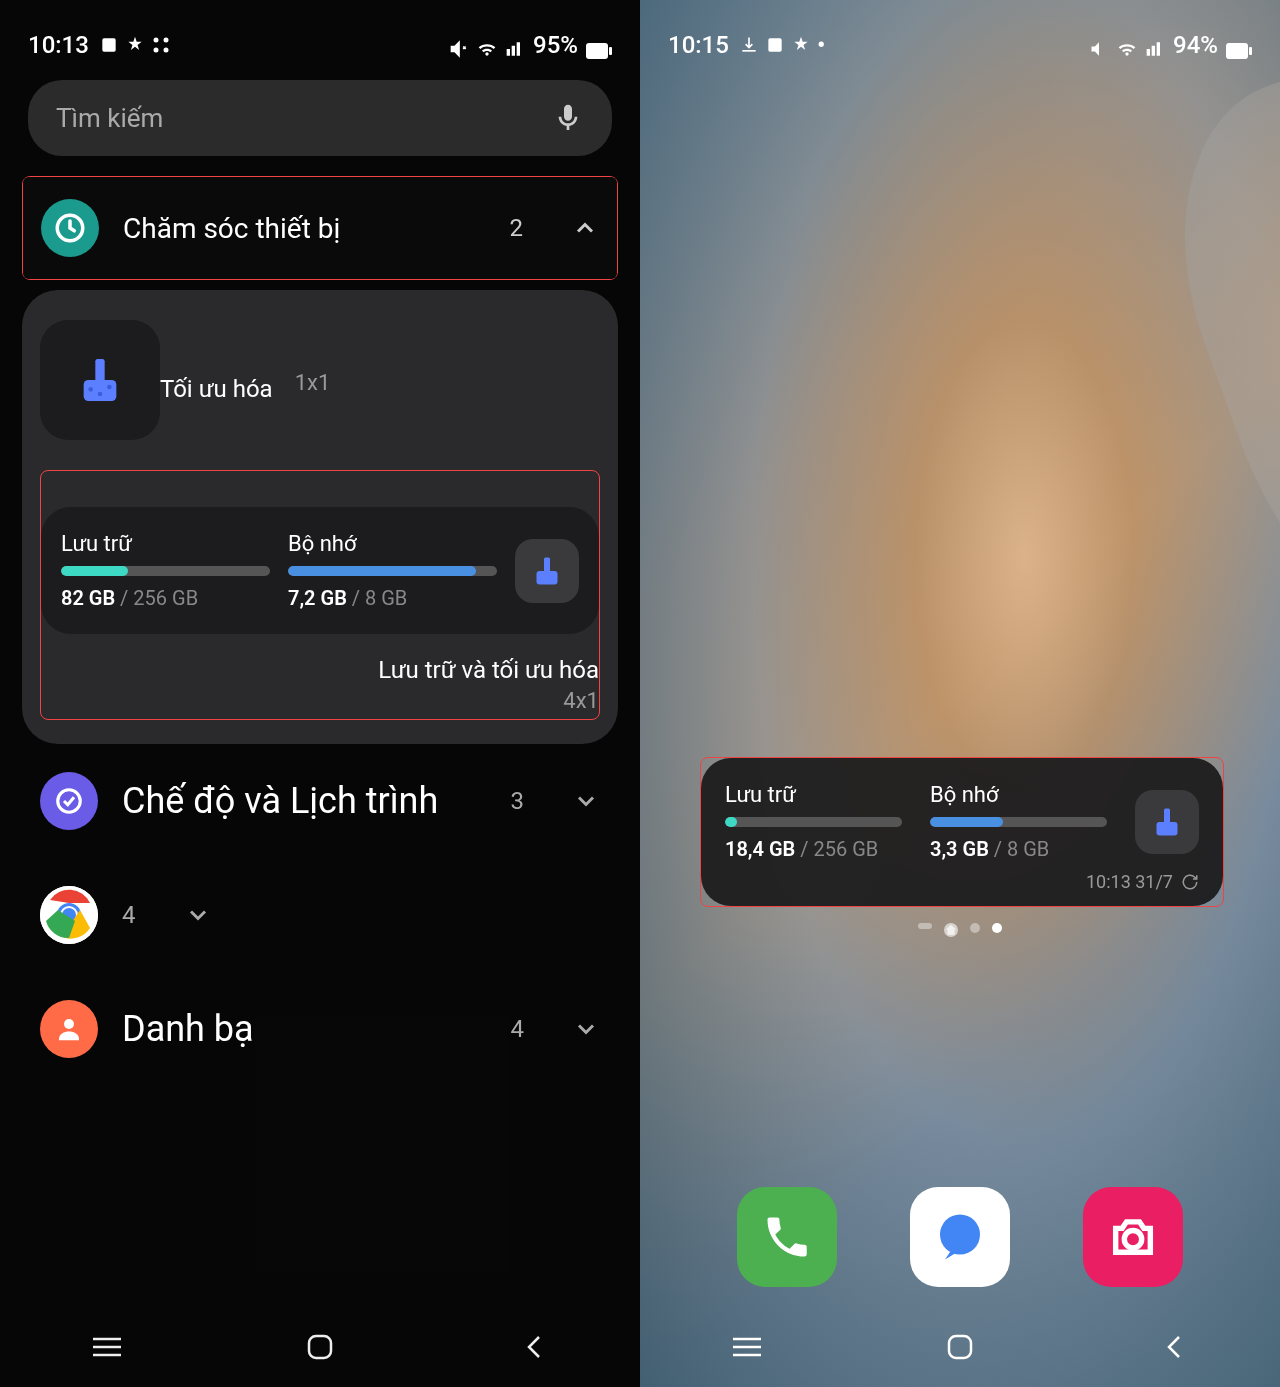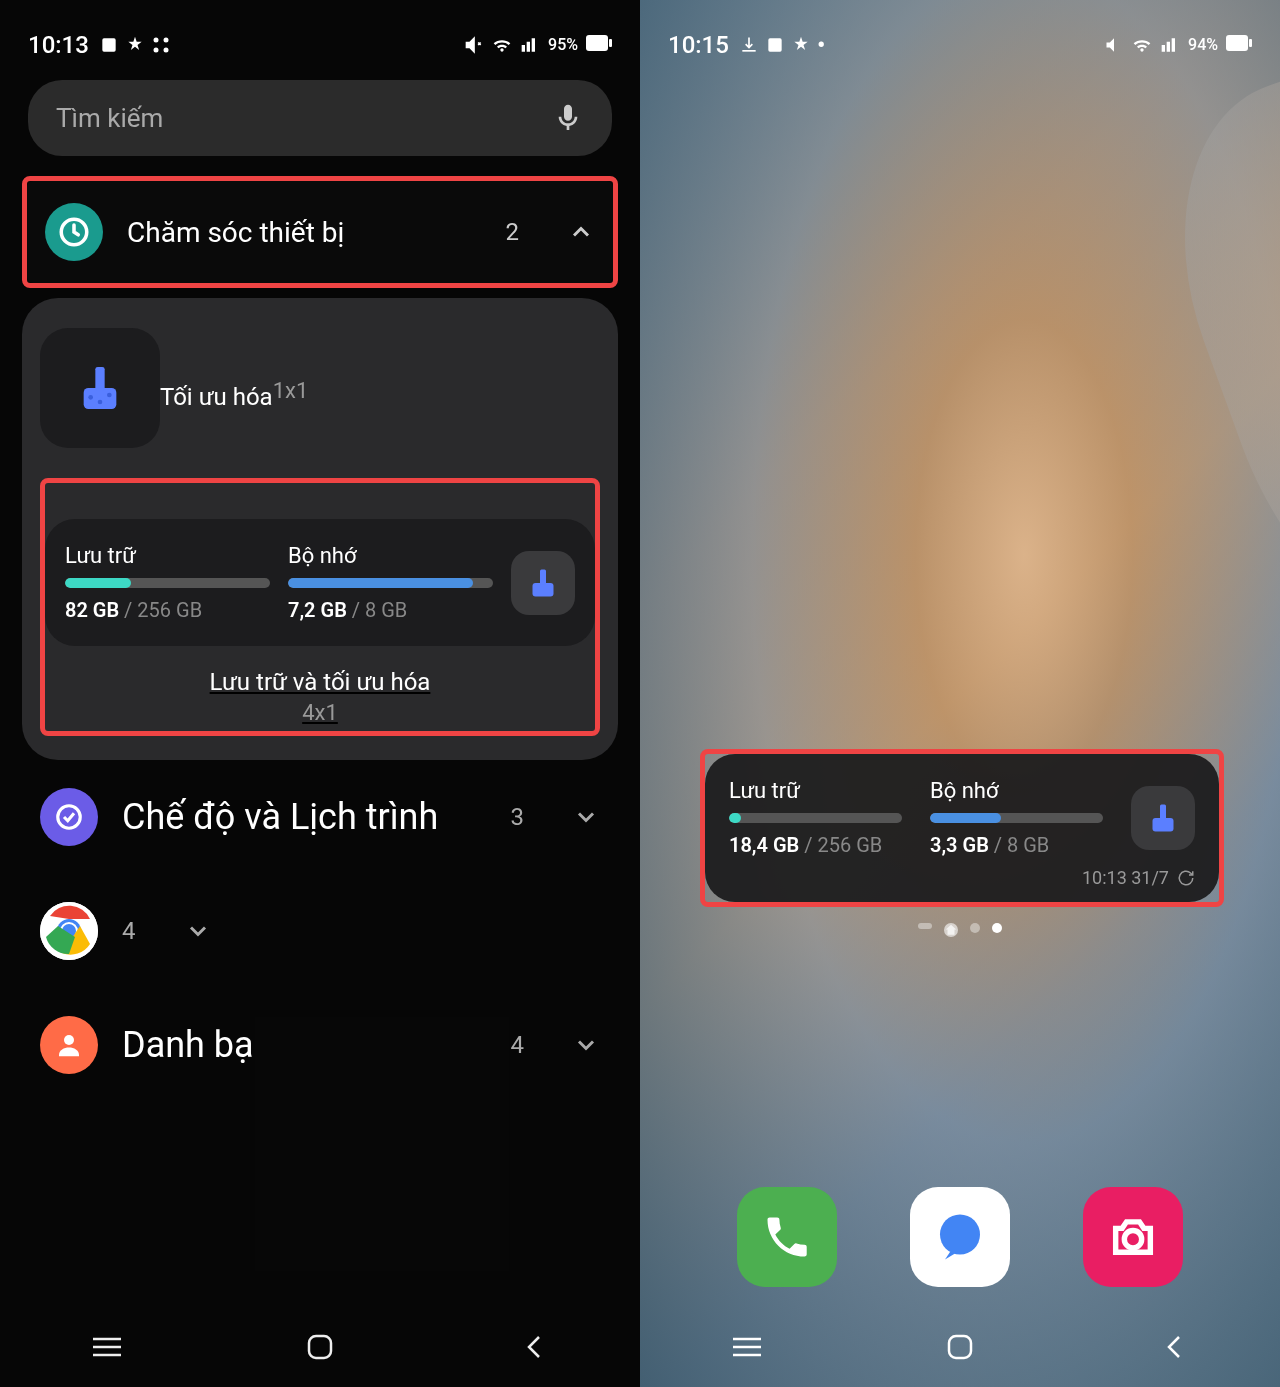--- a/index.html
+++ b/index.html
@@ -10,59 +10,59 @@
 .phone-right { background: linear-gradient(135deg, #5a7a8a 0%, #b89878 30%, #d4a574 50%, #7a8a9a 70%, #4a6a7a 100%); }
 
 .wallpaper { position: absolute; inset: 0; background: radial-gradient(ellipse at 60% 40%, rgba(220,180,140,0.9) 0%, rgba(180,140,100,0.7) 20%, rgba(120,140,160,0.6) 50%, rgba(60,90,110,0.9) 100%); }
 .wallpaper::before { content: ''; position: absolute; top: 50px; left: 580px; width: 400px; height: 600px; background: radial-gradient(ellipse, rgba(200,160,120,0.8), rgba(140,160,180,0.4)); border-radius: 40% 60% 50% 50%; transform: rotate(-20deg); }
 
 .overlay-left { position: absolute; inset: 0; background: rgba(0,0,0,0.75); }
 
 .status-bar { position: relative; display: flex; justify-content: space-between; align-items: center; padding: 30px 28px 0; height: 60px; color: #fff; font-size: 24px; font-weight: 500; z-index: 10; }
 .phone-right .status-bar { color: #fff; gap: 44px; }
 .status-left { display: flex; align-items: center; gap: 10px; }
-.status-right { display: flex; align-items: flex-start; gap: 8px; font-size: 16px; }
+.status-right { display: flex; align-items: flex-end; gap: 8px; font-size: 24px; }
 .status-icons { display: flex; gap: 6px; align-items: center; }
 .mini-icon { width: 20px; height: 20px; display: inline-flex; align-items: center; justify-content: center; }
 
 .search-bar { position: relative; margin: 20px 28px; height: 76px; background: rgba(80,80,80,0.5); border-radius: 34px; display: flex; align-items: center; padding: 0 28px; z-index: 10; }
 .search-placeholder { color: #aaa; font-size: 26px; flex: 1; }
 .mic-icon { width: 32px; height: 32px; }
 
 .widget-list { position: relative; padding: 0 22px; z-index: 10; }
 
-.red-box { border: 5px solid #ef4444; border-radius: 8px; }
+.red-box { border: 1px solid #ef4444; border-radius: 8px; }
 
 .app-header { display: flex; align-items: center; padding: 22px 18px; gap: 24px; background: #0a0a0a; border-radius: 6px; }
 .app-icon { width: 58px; height: 58px; border-radius: 50%; display: flex; align-items: center; justify-content: center; flex-shrink: 0; }
 .app-icon-teal { background: #1a9b8e; }
 .app-name { color: #fff; font-size: 28px; flex: 1; }
 .app-count { color: #ccc; font-size: 24px; margin-right: 24px; }
 .chevron { width: 28px; height: 28px; }
 
 .widget-panel { background: #2a2a2c; border-radius: 36px; margin-top: 10px; padding: 30px 18px 24px; }
 
 .widget-item { display: flex; align-items: center; }
 .widget-icon-box { width: 120px; height: 120px; background: #1c1c1e; border-radius: 28px; display: flex; align-items: center; justify-content: center; }
 .brush-icon { width: 56px; height: 56px; }
 .widget-name { color: #fff; font-size: 24px; margin-top: 18px; }
-.widget-size { color: #999; font-size: 22px; margin-top: 4px; }
+.widget-size { color: #999; font-size: 22px; margin-top: 4px; margin-left: 22px; }
 
 .storage-widget { background: #1c1c1e; border-radius: 30px; padding: 24px 20px; display: flex; align-items: center; gap: 18px; margin-top: 36px; }
 .storage-col { flex: 1; }
 .storage-label { color: #fff; font-size: 22px; margin-bottom: 10px; }
 .progress-bar { height: 10px; background: #555; border-radius: 5px; overflow: hidden; margin-bottom: 10px; }
 .progress-fill { height: 100%; border-radius: 5px; }
 .fill-teal { background: #3dd9c5; }
 .fill-blue { background: #4a90e2; }
 .storage-value { color: #fff; font-size: 20px; font-weight: 600; }
 .storage-total { color: #888; font-size: 20px; font-weight: 400; }
 .brush-btn { width: 64px; height: 64px; background: #3a3a3c; border-radius: 18px; display: flex; align-items: center; justify-content: center; flex-shrink: 0; }
 
-.widget-item-2 { margin-top: 22px; text-align: center; text-decoration: underline; }
+.widget-item-2 { margin-top: 22px; text-align: right; }
 
 .list-row { display: flex; align-items: center; padding: 28px 18px; gap: 24px; }
 .row-icon { width: 58px; height: 58px; border-radius: 50%; flex-shrink: 0; display: flex; align-items: center; justify-content: center; }
 .icon-purple { background: #6b5ce7; }
 .icon-chrome { background: #fff; position: relative; }
 .icon-orange { background: #ff6b47; }
 .row-label { color: #fff; font-size: 36px; flex: 1; }
 .row-count { color: #aaa; font-size: 24px; margin-right: 24px; }
 
 .nav-bar { position: absolute; bottom: 0; left: 0; right: 0; height: 80px; display: flex; justify-content: space-around; align-items: center; z-index: 20; }

